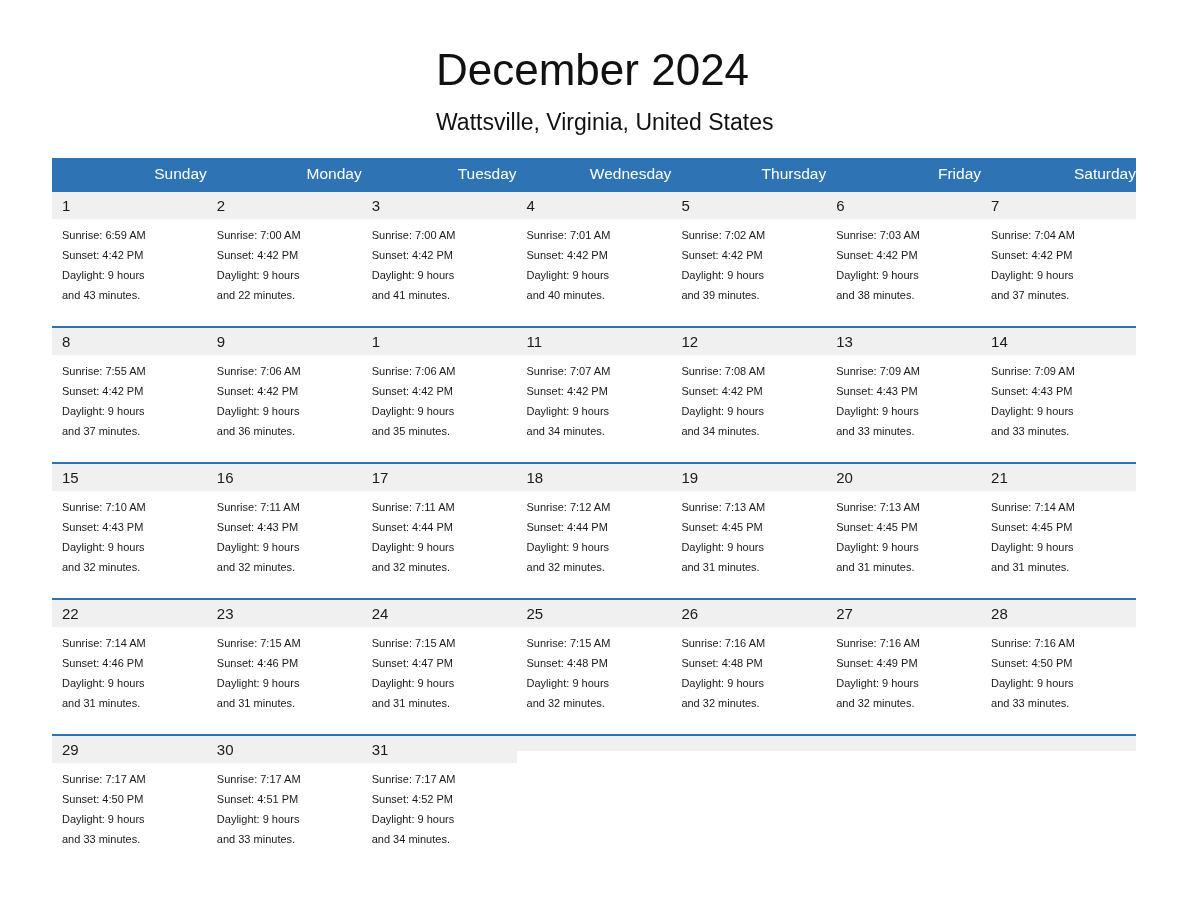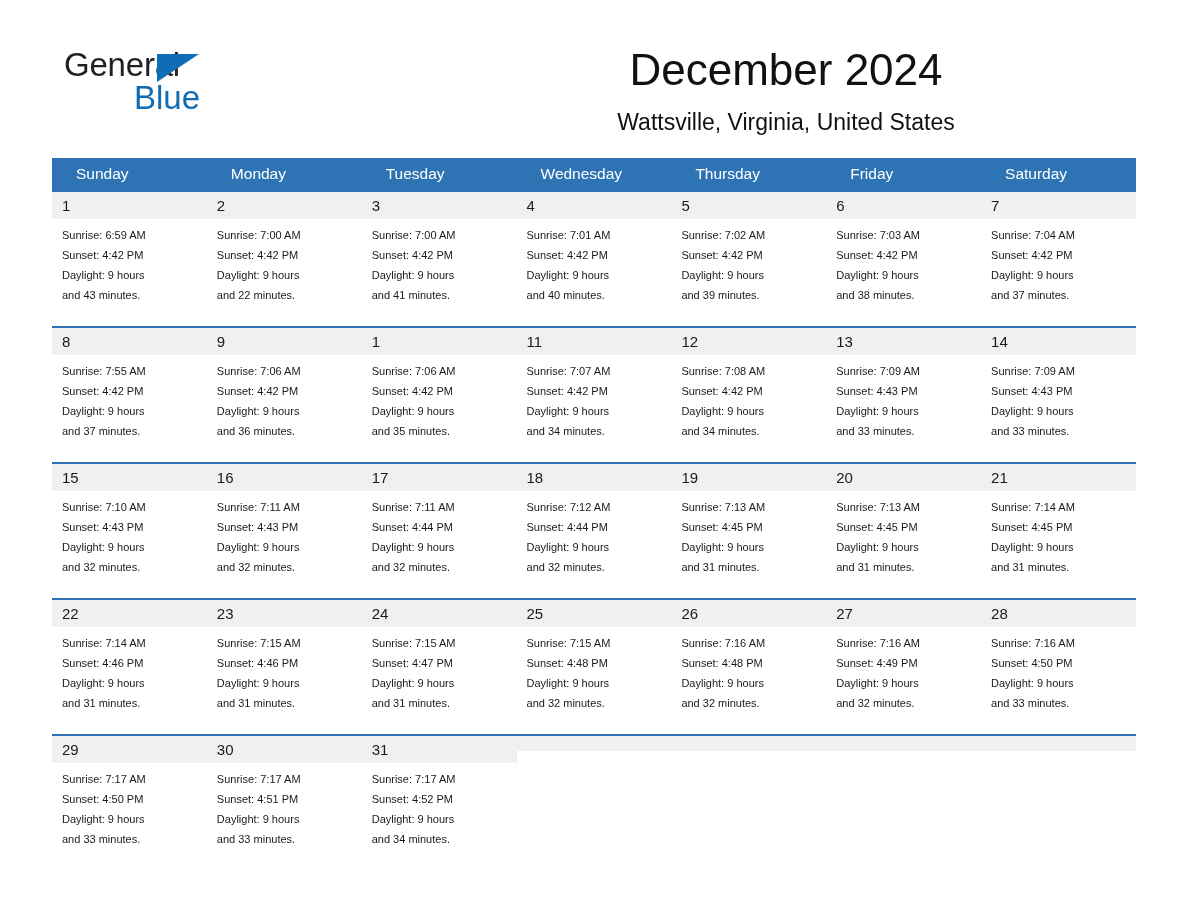--- a/index.html
+++ b/index.html
@@ -63,21 +63,21 @@
     font-size: 33px;
     color: #0f6cb5;
     font-family: "Liberation Sans", sans-serif;
     line-height: 1;
   }
 
   .title-block {
     position: absolute;
     right: 0;
     top: 0;
-    text-align: center;
+    text-align: left;
     width: 700px;
   }
   .month-title {
     font-size: 44px;
     color: #111111;
     line-height: 1.08;
     white-space: nowrap;
   }
   .location-title {
     margin-top: 16px;
@@ -96,22 +96,22 @@
     border-collapse: collapse;
     table-layout: fixed;
   }
   .calendar col { width: 154.857px; }
 
   thead th {
     background: #2e74b5;
     color: #ffffff;
     font-weight: normal;
     font-size: 15.5px;
-    text-align: left;
-    padding: 7px 0 8px 24px;
+    text-align: right;
+    padding: 7px 0 8px 10px;
     height: 16px;
     line-height: 1.1;
   }
 
   tbody tr.week {
     border-top: 2px solid #2e74b5;
   }
   tbody td {
     vertical-align: top;
     padding: 0;
@@ -141,25 +141,20 @@
   tbody tr.week td { height: 134px; }
   tbody tr.week.last td { height: 120px; }
 </style>
 </head>
 <body>
 
 <div class="page">
 
   <div class="header">
 
-    <div class="brand">
-      <span class="brand-general">General</span>
-      <span class="brand-triangle"></span>
-      <span class="brand-blue">Blue</span>
-    </div>
 
     <div class="title-block">
       <div class="month-title">December 2024</div>
       <div class="location-title">Wattsville, Virginia, United States</div>
     </div>
 
   </div>
 
   <table class="calendar">
     <colgroup>

